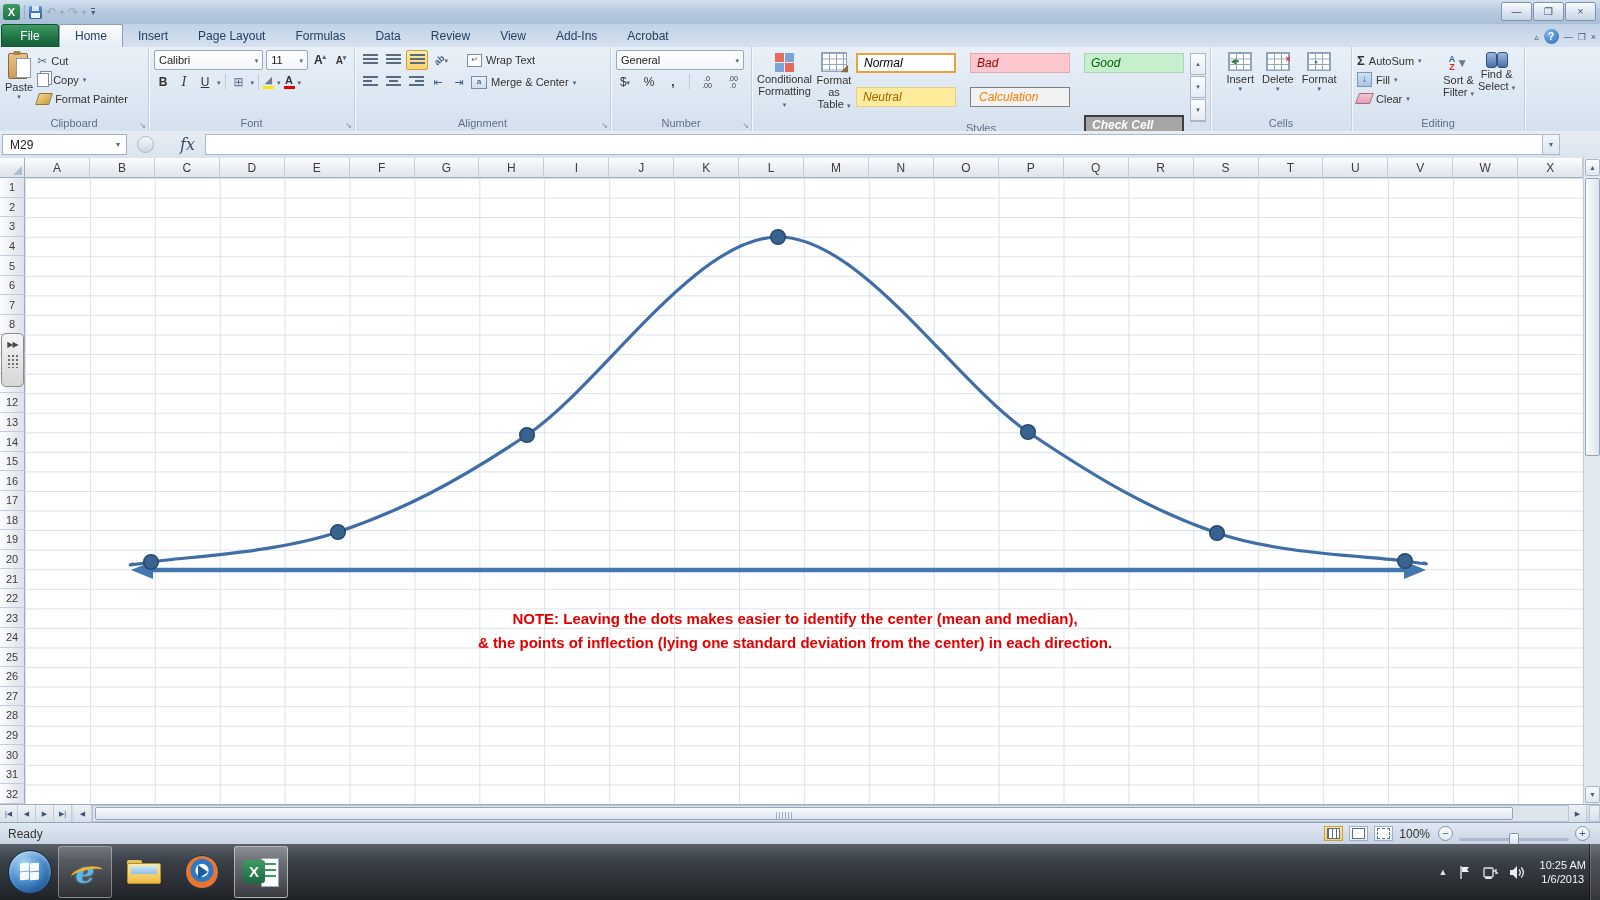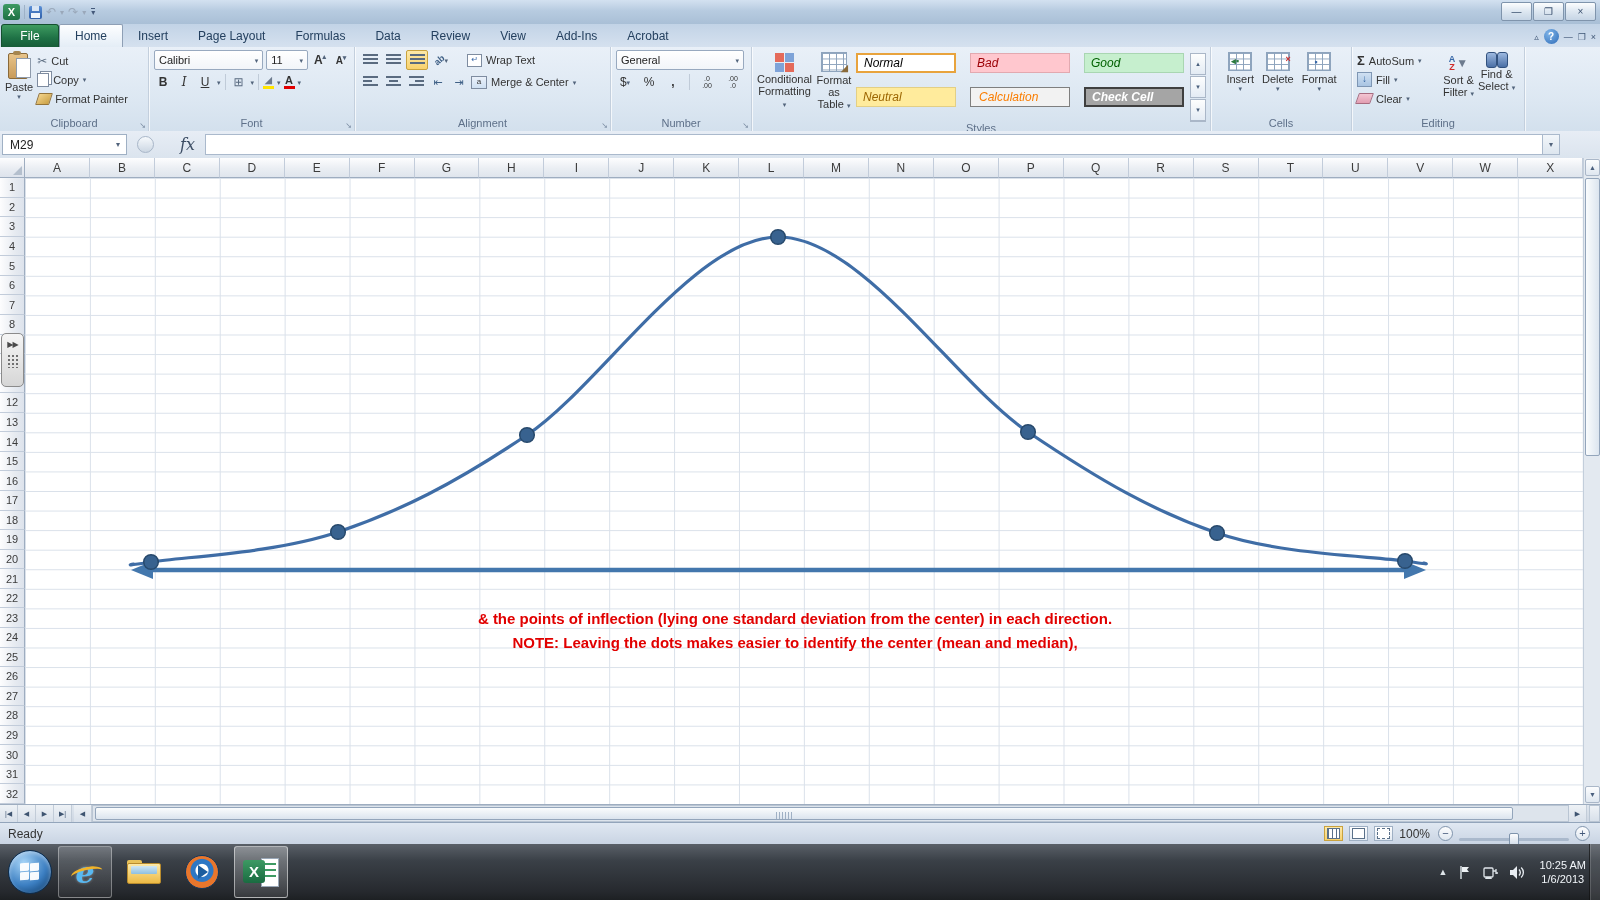--- a/index.html
+++ b/index.html
@@ -472,21 +472,21 @@
           </span>
         <span>Format</span>
         <span><span>as Table</span> <span class="dd">▾</span></span>
       </div>
       <div class="gal" id="stylegallery">
           <span class="stylechip" style="background: rgb(255, 255, 255); color: rgb(0, 0, 0); border: 2px solid rgb(232, 163, 61); box-shadow: rgb(255, 255, 255) 0px 0px 0px 1px inset;">Normal</span>
           <span class="stylechip" style="background: rgb(255, 199, 206); color: rgb(156, 0, 6); border: 1px solid rgb(226, 169, 176);">Bad</span>
           <span class="stylechip" style="background: rgb(198, 239, 206); color: rgb(0, 97, 0); border: 1px solid rgb(169, 214, 178);">Good</span>
           <span class="stylechip" style="background: rgb(255, 235, 156); color: rgb(156, 101, 0); border: 1px solid rgb(227, 207, 133);">Neutral</span>
           <span class="stylechip" style="background: rgb(242, 242, 242); color: rgb(250, 125, 0); border: 1px solid rgb(127, 127, 127); padding-left: 8px;">Calculation</span>
-          <span class="stylechip" style="background: rgb(165, 165, 165); color: rgb(255, 255, 255); border: 2px solid rgb(63, 63, 63); font-weight: bold;">Check Cell</span>
+          <span class="stylechip" style="background: rgb(165, 165, 165); color: rgb(255, 255, 255); border: 2px solid rgb(63, 63, 63); font-weight: bold; margin-top: 28px;">Check Cell</span>
         </div>
       <div class="galarr">
         <span>▴</span>
         <span>▾</span>
         <span style="border-bottom-width:2px">▾</span>
       </div>
     </div>
     <div class="rgroup-label">Styles</div>
   </div>
 
@@ -651,22 +651,22 @@
       <circle cx="338" cy="532" r="7.3" fill="#38628f" stroke="#27496c" stroke-width="1.5"></circle>
       <circle cx="527" cy="435" r="7.3" fill="#38628f" stroke="#27496c" stroke-width="1.5"></circle>
       <circle cx="778" cy="237" r="7.3" fill="#38628f" stroke="#27496c" stroke-width="1.5"></circle>
       <circle cx="1028" cy="432" r="7.3" fill="#38628f" stroke="#27496c" stroke-width="1.5"></circle>
       <circle cx="1217" cy="533" r="7.3" fill="#38628f" stroke="#27496c" stroke-width="1.5"></circle>
       <circle cx="1405" cy="561" r="7.3" fill="#38628f" stroke="#27496c" stroke-width="1.5"></circle>
     </g>
 </svg>
 
 <div class="note" style="color: rgb(225, 0, 0);">
+  <div>NOTE: Leaving the dots makes easier to identify the center (mean and median),</div>
   <div>&amp; the points of inflection (lying one standard deviation from the center) in each direction.</div>
-  <div>NOTE: Leaving the dots makes easier to identify the center (mean and median),</div>
 </div>
 
 <div class="sidewidget">
   <span class="arrs">▶▶</span>
   <span class="dots"></span>
 </div>
 
 <div class="tabbar">
   <span class="tnav">|◀</span>
   <span class="tnav">◀</span>

